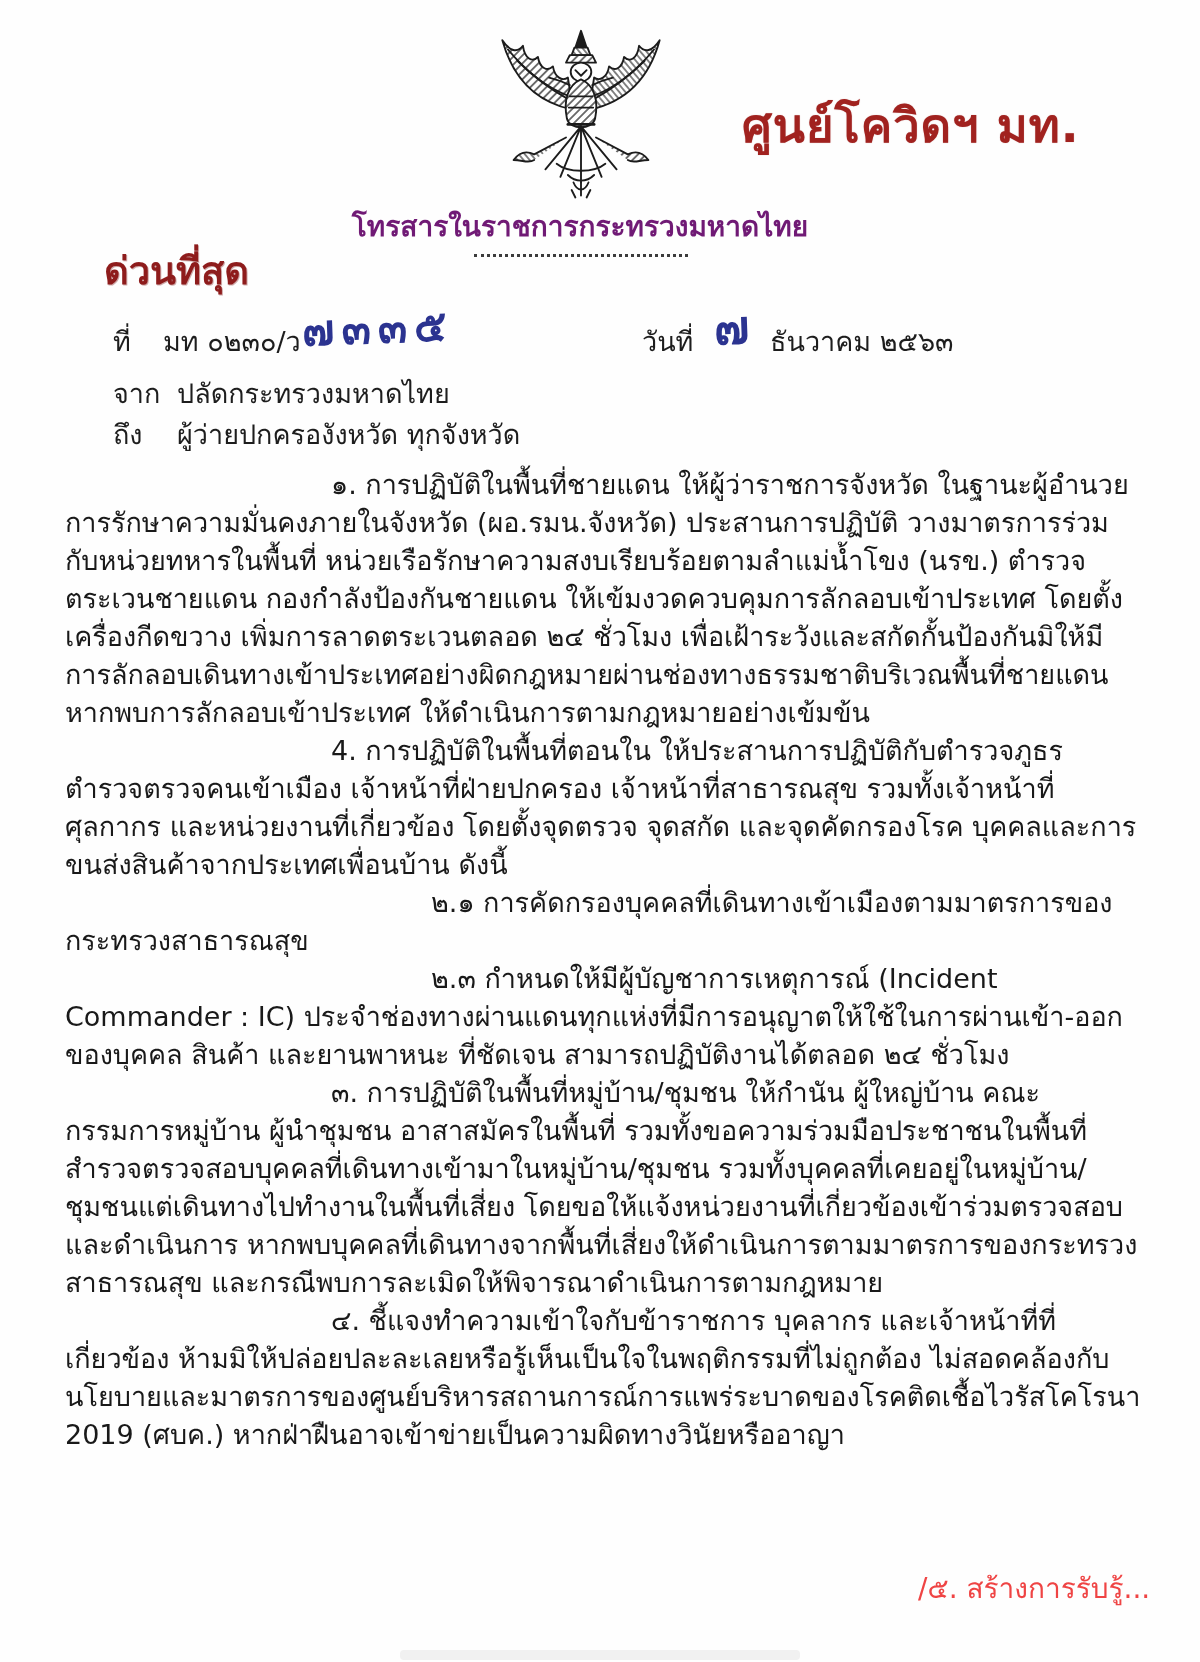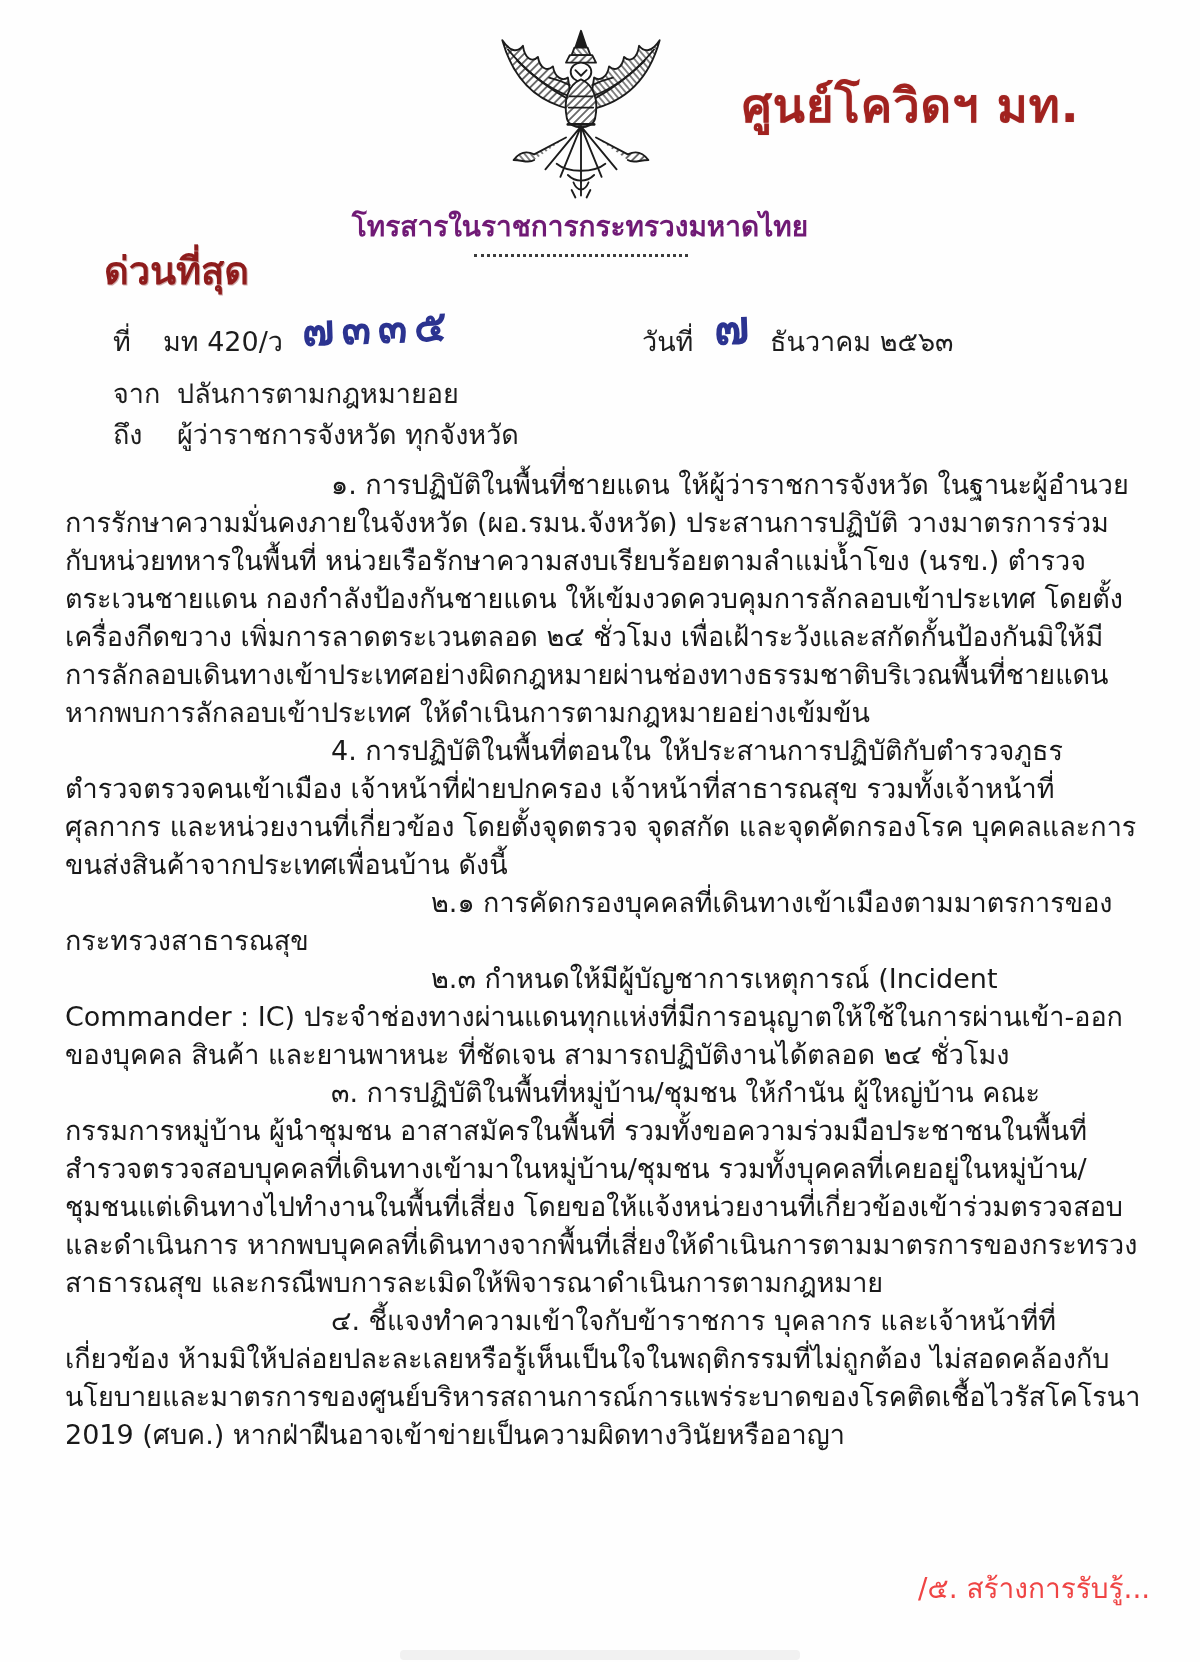--- a/index.html
+++ b/index.html
@@ -17,21 +17,21 @@
     background:var(--paper);
     font-family:"DejaVu Sans","Liberation Sans",sans-serif;
     color:var(--ink-black);
     overflow:hidden;
   }
   
   .emblem{
     position:absolute;left:478px;top:26px;width:206px;height:180px;
   }
   .stamp-red{
-    position:absolute;left:742px;top:68px;width:430px;
+    position:absolute;left:742px;top:88px;width:430px;
     font-size:47px;font-weight:700;color:var(--stamp-red);
     letter-spacing:1px;white-space:nowrap;
     text-shadow:0 0 1px rgba(140,20,20,.4);
   }
   .doc-type{
     position:absolute;left:0;top:204px;width:1160px;
     text-align:center;font-size:28px;font-weight:700;color:#701a75;
   }
   .dotted-rule{
     position:absolute;left:474px;top:240px;width:214px;height:14px;
@@ -138,31 +138,31 @@
 
   <div class="stamp-red">ศูนย์โควิดฯ มท.</div>
 
   <div class="doc-type">โทรสารในราชการกระทรวงมหาดไทย</div>
 
   <div class="dotted-rule"></div>
 
   <div class="urgency">ด่วนที่สุด</div>
 
   <div class="hdr-line lbl-ref">ที่</div>
-  <div class="hdr-line val-ref">มท 420/ว</div>
+  <div class="hdr-line val-ref">มท ๐๒๓๐/ว</div>
   <div class="hand hand-ref">๗๓๓๕</div>
 
   <div class="hdr-line lbl-date">วันที่</div>
   <div class="hand hand-day">๗</div>
   <div class="hdr-line val-date">ธันวาคม ๒๕๖๓</div>
 
   <div class="hdr-line lbl-from">จาก</div>
-  <div class="hdr-line val-from">ปลันการตามกฎหมายอย</div>
+  <div class="hdr-line val-from">ปลัดกระทรวงมหาดไทย</div>
   <div class="hdr-line lbl-to">ถึง</div>
-  <div class="hdr-line val-to">ผู้ว่าราชการจังหวัด ทุกจังหวัด</div>
+  <div class="hdr-line val-to">ผู้ว่ายปกครองังหวัด ทุกจังหวัด</div>
 
   <div class="body">
       <p class="indent-item gap"><b>๑. การปฏิบัติในพื้นที่ชายแดน</b> ให้ผู้ว่าราชการจังหวัด ในฐานะผู้อำนวยการรักษาความมั่นคงภายในจังหวัด (ผอ.รมน.จังหวัด) ประสานการปฏิบัติ วางมาตรการร่วมกับหน่วยทหารในพื้นที่ หน่วยเรือรักษาความสงบเรียบร้อยตามลำแม่น้ำโขง (นรข.) ตำรวจตระเวนชายแดน กองกำลังป้องกันชายแดน ให้เข้มงวดควบคุมการลักลอบเข้าประเทศ โดยตั้งเครื่องกีดขวาง เพิ่มการลาดตระเวนตลอด ๒๔ ชั่วโมง เพื่อเฝ้าระวังและสกัดกั้นป้องกันมิให้มีการลักลอบเดินทางเข้าประเทศอย่างผิดกฎหมายผ่านช่องทางธรรมชาติบริเวณพื้นที่ชายแดน หากพบการลักลอบเข้าประเทศ ให้ดำเนินการตามกฎหมายอย่างเข้มข้น</p>
       <p class="indent-item"><b>4. การปฏิบัติในพื้นที่ตอนใน</b> ให้ประสานการปฏิบัติกับตำรวจภูธร ตำรวจตรวจคนเข้าเมือง เจ้าหน้าที่ฝ่ายปกครอง เจ้าหน้าที่สาธารณสุข รวมทั้งเจ้าหน้าที่ศุลกากร และหน่วยงานที่เกี่ยวข้อง โดยตั้งจุดตรวจ จุดสกัด และจุดคัดกรองโรค บุคคลและการขนส่งสินค้าจากประเทศเพื่อนบ้าน ดังนี้</p>
       <p class="indent-sub">๒.๑ การคัดกรองบุคคลที่เดินทางเข้าเมืองตามมาตรการของกระทรวงสาธารณสุข</p>
       <p class="indent-sub">๒.๓ กำหนดให้มีผู้บัญชาการเหตุการณ์ (Incident Commander : IC) ประจำช่องทางผ่านแดนทุกแห่งที่มีการอนุญาตให้ใช้ในการผ่านเข้า-ออก ของบุคคล สินค้า และยานพาหนะ ที่ชัดเจน สามารถปฏิบัติงานได้ตลอด ๒๔ ชั่วโมง</p>
       <p class="indent-item"><b>๓. การปฏิบัติในพื้นที่หมู่บ้าน/ชุมชน</b> ให้กำนัน ผู้ใหญ่บ้าน คณะกรรมการหมู่บ้าน ผู้นำชุมชน อาสาสมัครในพื้นที่ รวมทั้งขอความร่วมมือประชาชนในพื้นที่ สำรวจตรวจสอบบุคคลที่เดินทางเข้ามาในหมู่บ้าน/ชุมชน รวมทั้งบุคคลที่เคยอยู่ในหมู่บ้าน/ชุมชนแต่เดินทางไปทำงานในพื้นที่เสี่ยง โดยขอให้แจ้งหน่วยงานที่เกี่ยวข้องเข้าร่วมตรวจสอบและดำเนินการ หากพบบุคคลที่เดินทางจากพื้นที่เสี่ยงให้ดำเนินการตามมาตรการของกระทรวงสาธารณสุข และกรณีพบการละเมิดให้พิจารณาดำเนินการตามกฎหมาย</p>
       <p class="indent-item">๔. ชี้แจงทำความเข้าใจกับข้าราชการ บุคลากร และเจ้าหน้าที่ที่เกี่ยวข้อง ห้ามมิให้ปล่อยปละละเลยหรือรู้เห็นเป็นใจในพฤติกรรมที่ไม่ถูกต้อง ไม่สอดคล้องกับนโยบายและมาตรการของศูนย์บริหารสถานการณ์การแพร่ระบาดของโรคติดเชื้อไวรัสโคโรนา 2019 (ศบค.) หากฝ่าฝืนอาจเข้าข่ายเป็นความผิดทางวินัยหรืออาญา</p>
     </div>
 

